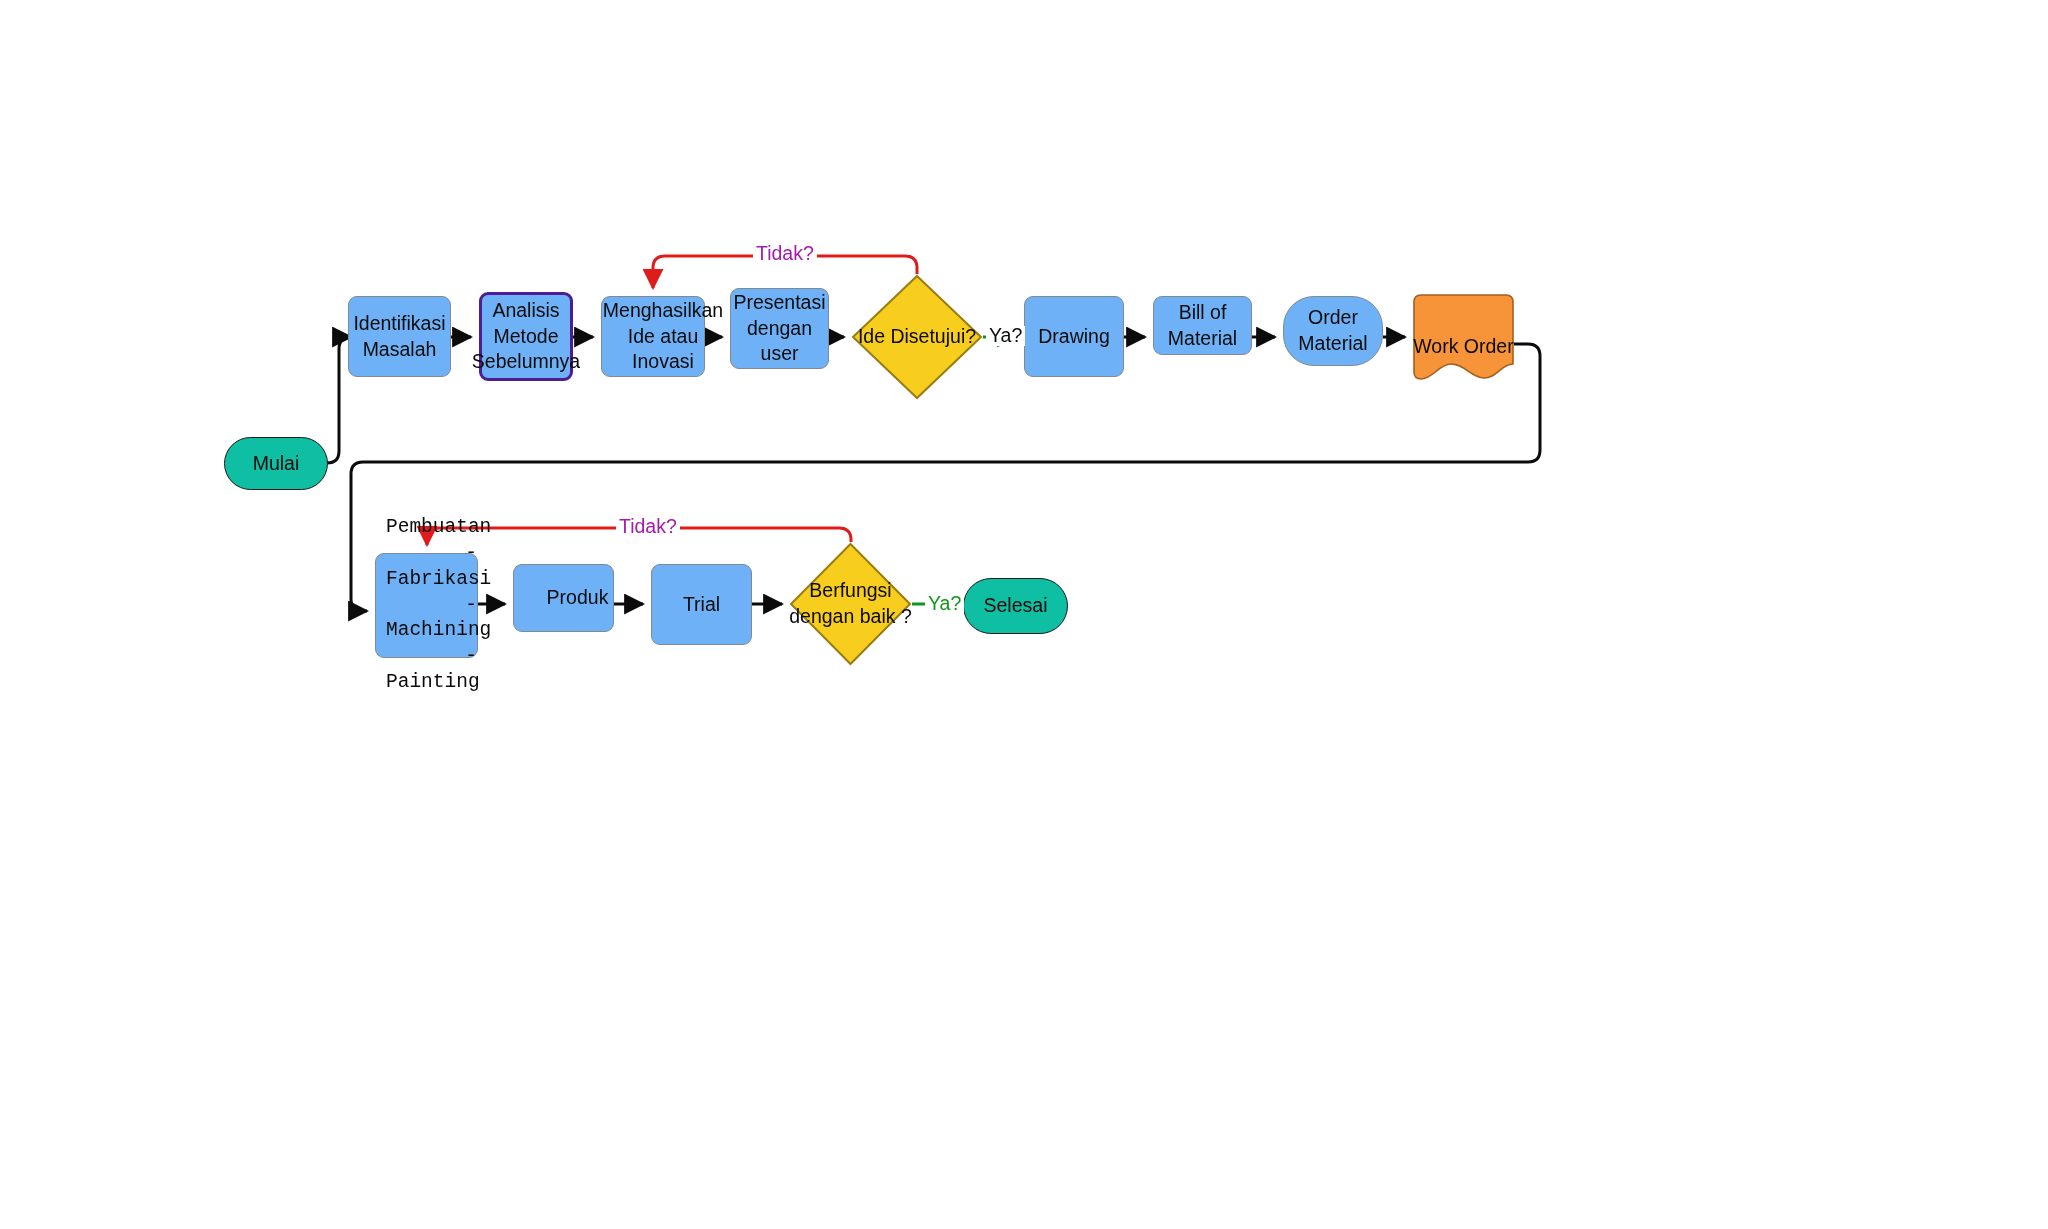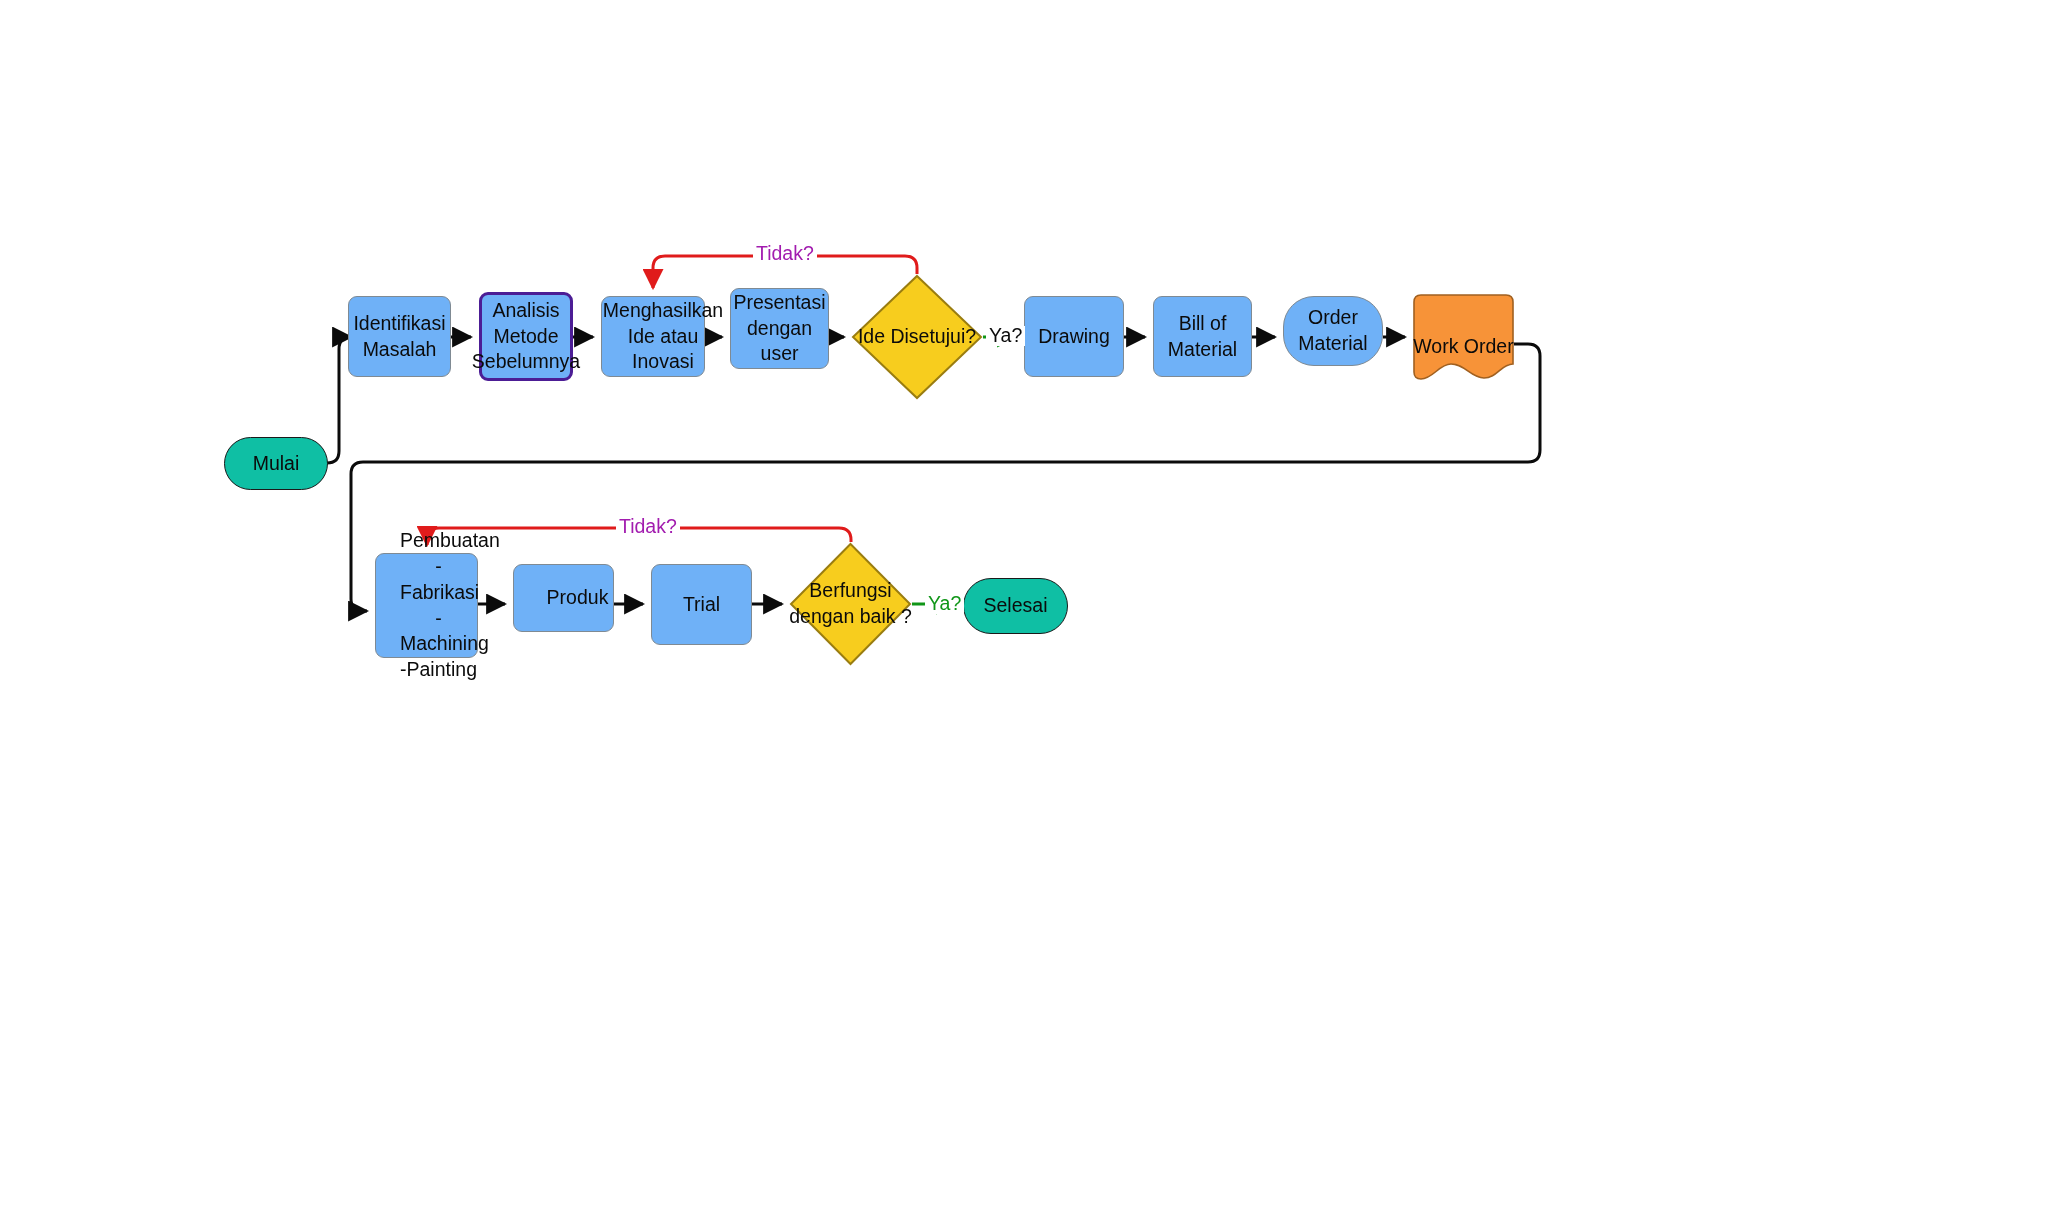--- a/index.html
+++ b/index.html
@@ -66,24 +66,25 @@
   
   .doc { background: transparent; border: none; }
   .doc .docshape {
     position: absolute;
     left: 0; top: 0; right: 0; bottom: 0;
     z-index: 0;
   }
   .doc .lbl { position: relative; z-index: 1; }
 
   .pembuatan .lbl {
-    text-align: center;
+    text-align: right;
     width: 100%;
-    padding-left: 24px;
+    padding-left: 10px;
     box-sizing: border-box;
+    font-family: Liberation Mono, monospace;
   }
 
   
   .edge-label {
     position: absolute;
     font-size: 19.5px;
     line-height: 1;
     background: #ffffff;
     padding: 0 3px;
     white-space: nowrap;
@@ -187,21 +188,21 @@
     <svg class="diamond" viewBox="0 0 132 126" preserveAspectRatio="none">
       <polygon points="66,2 130,63 66,124 2,63" fill="#F7CD1E" stroke="#9a7d10" stroke-width="2"></polygon>
     </svg>
     <span class="lbl">Ide Disetujui?</span>
   </div>
 
   <div class="node proc" style="left:1024px; top:296px; width:100px; height:81px;">
     <span class="lbl">Drawing</span>
   </div>
 
-  <div class="node proc" style="left:1153px; top:296px; width:99px; height:81px;">
+  <div class="node proc" style="left:1153px; top:296px; width:99px; height:59px;">
     <span class="lbl">Bill of
 Material</span>
   </div>
 
   <div class="node proc" style="left:1283px; top:296px; width:100px; height:70px;border-radius:31px;">
     <span class="lbl">Order
 Material</span>
   </div>
 
   <div class="node doc" style="left:1413px; top:294px; width:101px; height:86px; align-items:flex-start; padding-top:40px;">

